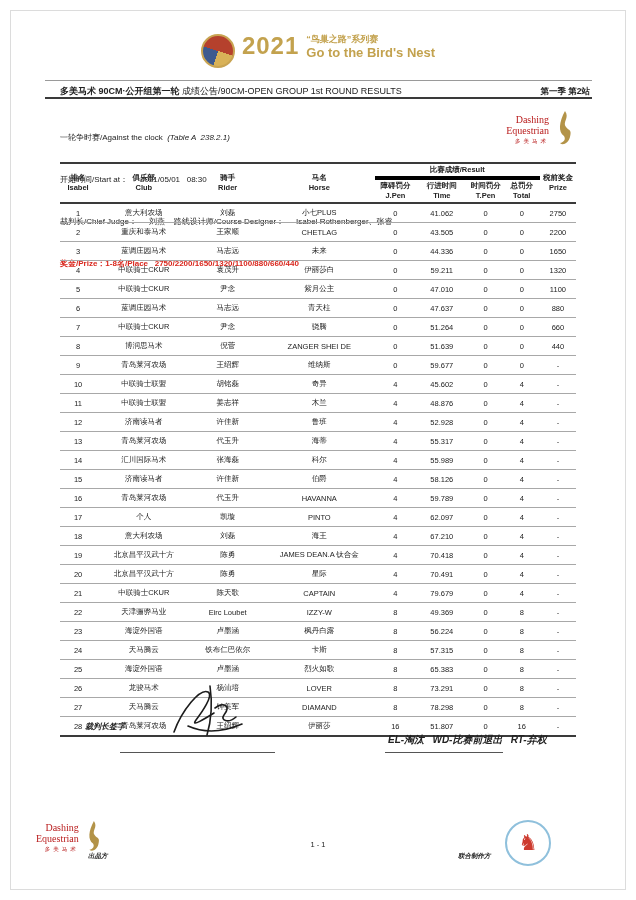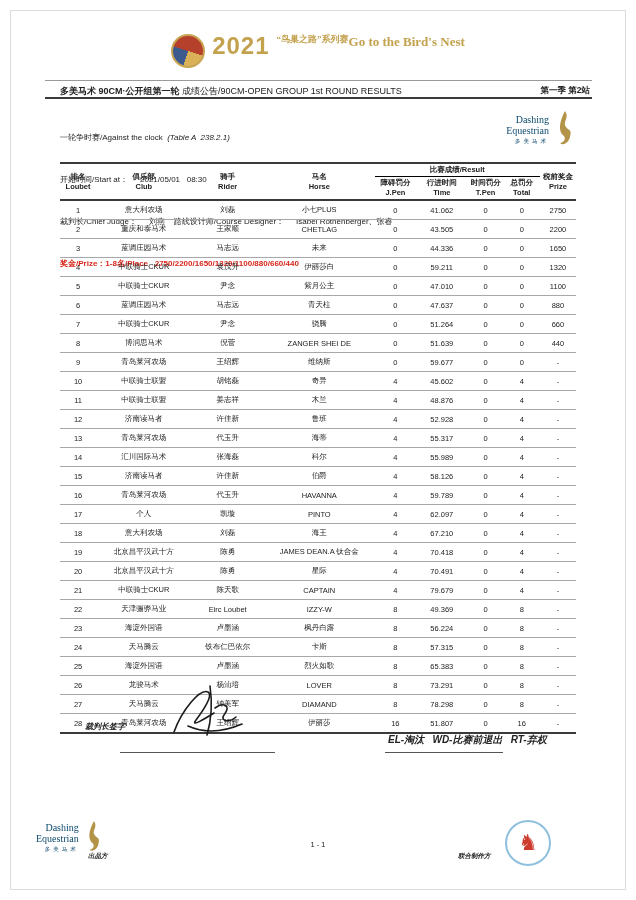--- a/index.html
+++ b/index.html
@@ -6,49 +6,49 @@
   body{width:636px;height:900px;position:relative;overflow:hidden;
        font-family:"Liberation Sans","DejaVu Sans",sans-serif;color:#222;}
   .page{position:absolute;inset:0;background:#fff;}
   .frame{position:absolute;inset:10px;border:1px solid #dcdcdc;pointer-events:none;}
 
   
   .event-logo{position:absolute;top:34px;left:0;width:100%;display:flex;justify-content:center;align-items:flex-start;gap:7px;}
   .badge{width:30px;height:30px;border-radius:50%;border:2px solid #c9a452;
          background:conic-gradient(#b5412d 0 30%,#d9b258 30% 55%,#3d5a8f 55% 80%,#b5412d 80% 100%);}
   .year{font-size:24px;font-weight:bold;color:#c3a24e;letter-spacing:1px;line-height:1;}
-  .series{display:flex;line-height:1.25;font-family:Liberation Serif, serif;}
+  .series{display:flex;flex-direction:column;line-height:1.25;}
   .series .cn{font-size:9px;font-weight:bold;color:#c3a24e;}
   .series .en{font-size:13px;font-weight:bold;color:#c3a24e;}
 
   .rule-top{position:absolute;top:80px;left:45px;right:44px;border-top:1px solid #9a9a9a;}
-  .title-row{position:absolute;top:85px;left:60px;right:46px;display:flex;justify-content:space-between;font-size:9px;}
+  .title-row{position:absolute;top:85px;left:60px;right:46px;display:flex;justify-content:space-between;align-items:flex-end;font-size:9px;}
   .title-row .b{font-weight:bold;}
   .stage{font-size:8.5px;font-weight:bold;}
   .rule-thick{position:absolute;top:97px;left:45px;right:44px;border-top:2px solid #3a3a3a;}
 
   .info{position:absolute;top:103px;left:60px;font-size:8px;line-height:14px;white-space:pre-wrap;}
   .info .it{font-style:italic;}
   .info .bv{font-weight:normal;padding-left:12px;}
   .prize-line{color:#d9261c;font-weight:bold;}
 
   
   .brand{display:flex;align-items:center;gap:5px;}
   .brand-header{position:absolute;top:110px;right:62px;}
   .brand-footer{position:absolute;top:820px;left:36px;}
-  .brand .txt{text-align:right;color:#0c4a6e;font-family:"Liberation Serif","DejaVu Serif",serif;line-height:1.05;}
+  .brand .txt{text-align:right;color:#b91c1c;font-family:"Liberation Serif","DejaVu Serif",serif;line-height:1.05;}
   .brand .nm{font-size:10px;}
   .brand .cn{font-size:5.5px;letter-spacing:3px;margin-top:3px;font-family:"Liberation Sans",sans-serif;}
   .brand svg{display:block;}
 
   
   table.results{position:absolute;top:162px;left:60px;width:516px;border-collapse:collapse;table-layout:fixed;
                 border-top:2px solid #3a3a3a;border-bottom:2px solid #3a3a3a;font-size:7.5px;}
   table.results th{font-weight:bold;padding:1px 0;vertical-align:middle;line-height:1.35;}
-  table.results .group{border-bottom:1px solid #000000;}
+  table.results .group{border-bottom:4px solid #000000;}
   table.results thead .hbot{border-bottom:2px solid #3a3a3a;}
   table.results td{height:18px;text-align:center;border-bottom:1px solid #a8a8a8;padding:0 1px;
                    white-space:nowrap;overflow:hidden;}
   table.results th{text-align:center;}
   col.c-rank{width:7%;} col.c-club{width:18.5%;} col.c-rider{width:14%;} col.c-horse{width:21.5%;}
   col.c-jpen{width:8%;} col.c-time{width:10%;} col.c-tpen{width:7%;} col.c-total{width:7%;} col.c-prize{width:7%;}
 
   
   .signature{position:absolute;top:680px;left:160px;}
   .sig-label{position:absolute;top:721px;left:85px;font-size:8px;font-weight:bold;font-style:italic;}
@@ -118,21 +118,21 @@
         <col class="c-rider">
         <col class="c-horse">
       <col class="c-jpen">
         <col class="c-time">
         <col class="c-tpen">
         <col class="c-total">
         <col class="c-prize">
     </colgroup>
     <thead>
       <tr>
-        <th rowspan="2" class="hbot"><span>排名</span><br><span>Loubet</span></th>
+        <th rowspan="2" class="hbot"><span>排名</span><br><span>Isabel</span></th>
         <th rowspan="2" class="hbot"><span>俱乐部</span><br><span>Club</span></th>
         <th rowspan="2" class="hbot"><span>骑手</span><br><span>Rider</span></th>
         <th rowspan="2" class="hbot"><span>马名</span><br><span>Horse</span></th>
         <th colspan="4" class="group">比赛成绩/Result</th>
         <th rowspan="2" class="hbot"><span>税前奖金</span><br><span>Prize</span></th>
       </tr>
       <tr>
         <th class="hbot"><span>障碍罚分</span><br><span>J.Pen</span></th>
         <th class="hbot"><span>行进时间</span><br><span>Time</span></th>
         <th class="hbot"><span>时间罚分</span><br><span>T.Pen</span></th>

